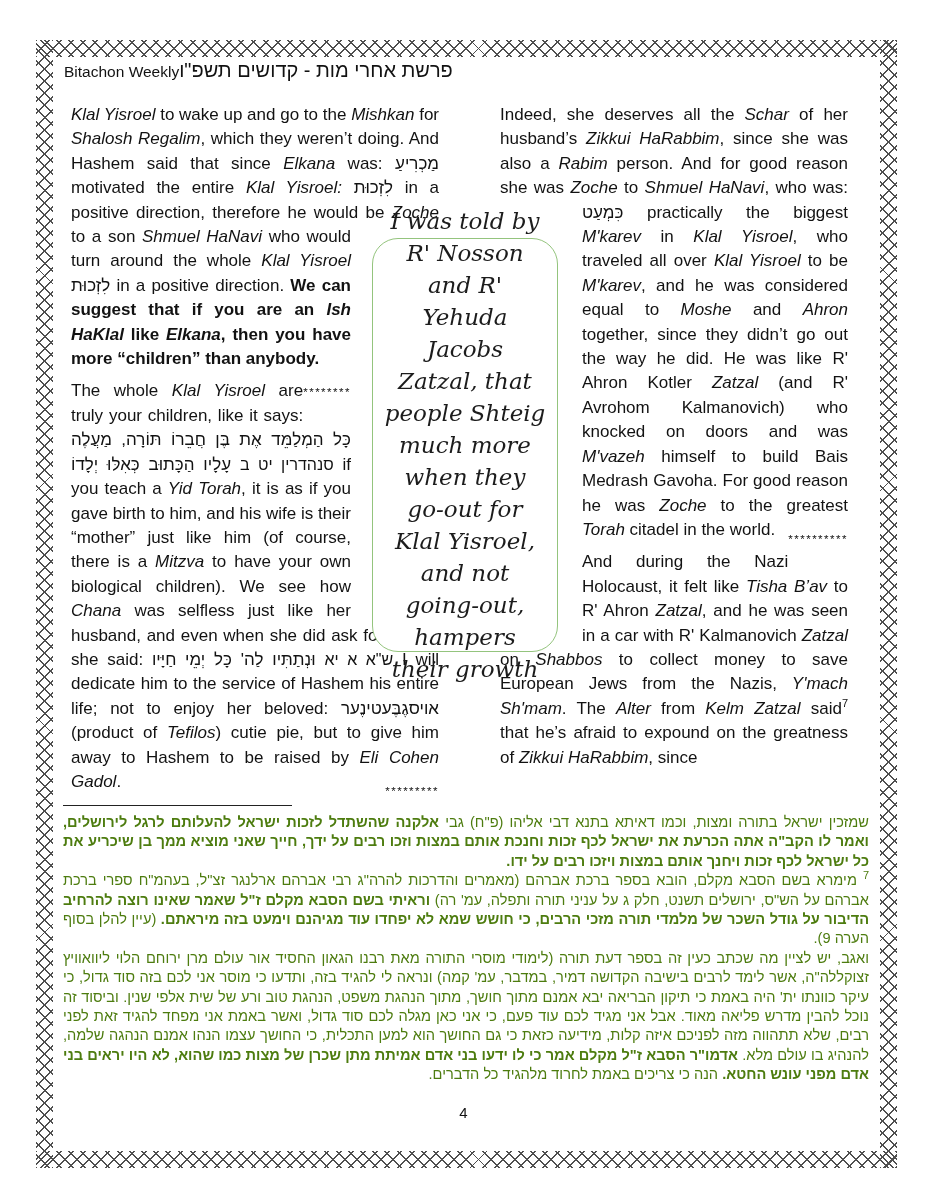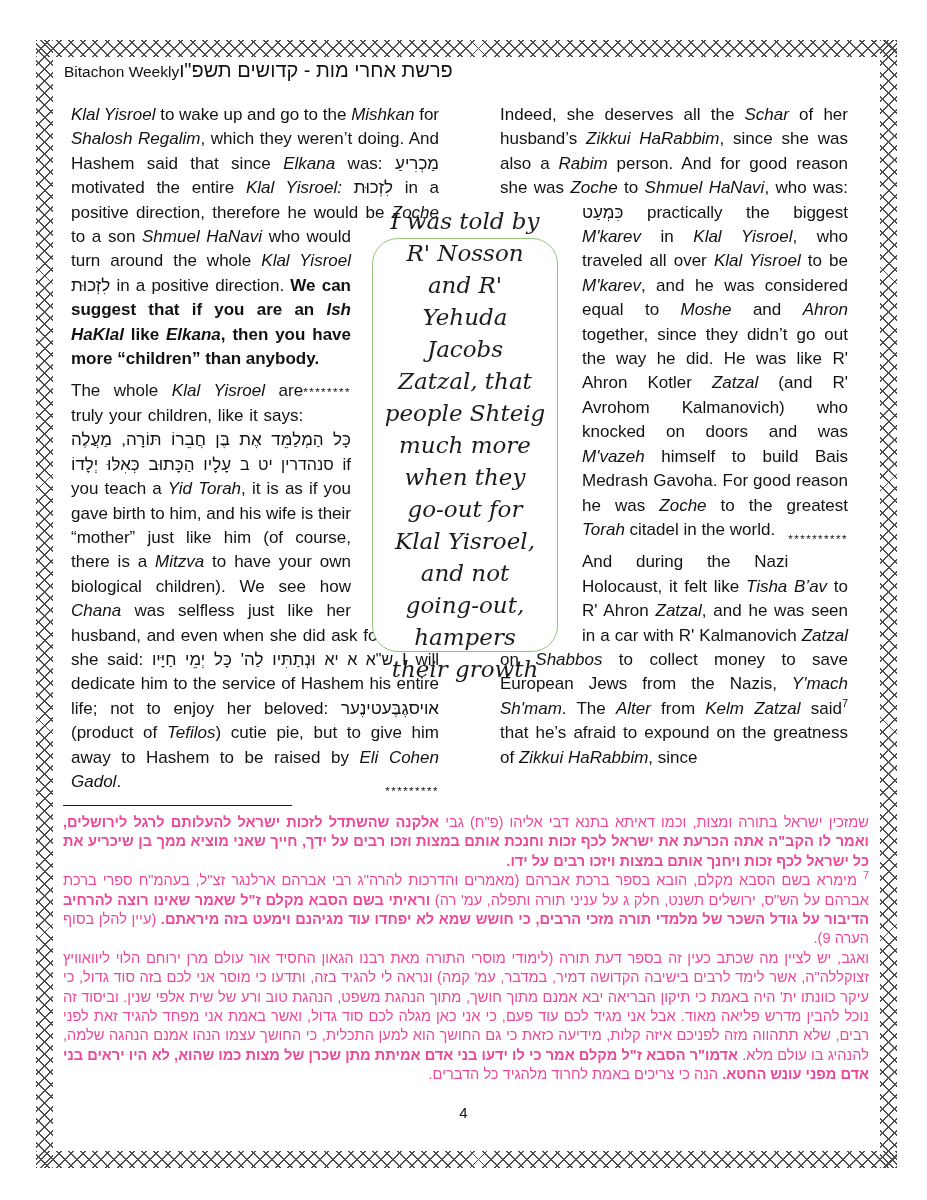--- a/index.html
+++ b/index.html
@@ -44,21 +44,21 @@
     position:absolute;left:372px;top:238px;width:186px;height:414px;box-sizing:border-box;
     border:1.6px solid #94c47d;border-radius:26px;background:#ffffff;
     display:flex;align-items:center;justify-content:center;text-align:center;
     font-family:"DejaVu Serif",serif;font-style:italic;
     font-size:23px;line-height:32px;color:#1c1c1c;padding:8px 11px;
   }
 
   .fnsep{position:absolute;left:63px;top:805px;width:229px;border-top:1.7px solid #222;}
   .footnotes{
     position:absolute;left:63px;right:58px;top:813px;
-    direction:rtl;text-align:justify;font-size:14.6px;line-height:19.4px;color:#ec4899;
+    direction:rtl;text-align:justify;font-size:14.6px;line-height:19.4px;color:#4d7c0f;
   }
   .footnotes .par{margin:0;}
 
   .pageno{position:absolute;top:1104px;left:0;width:927px;text-align:center;font-size:15px;}
 </style>
 </head>
 <body>
 
 <div class="band band-top"></div>
 <div class="band band-bottom"></div>

